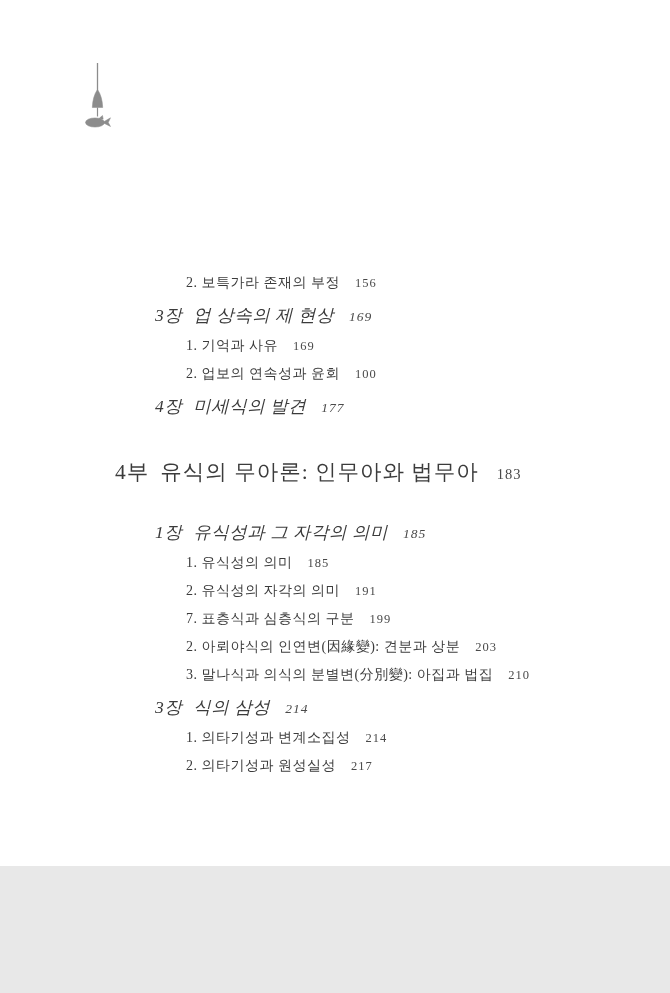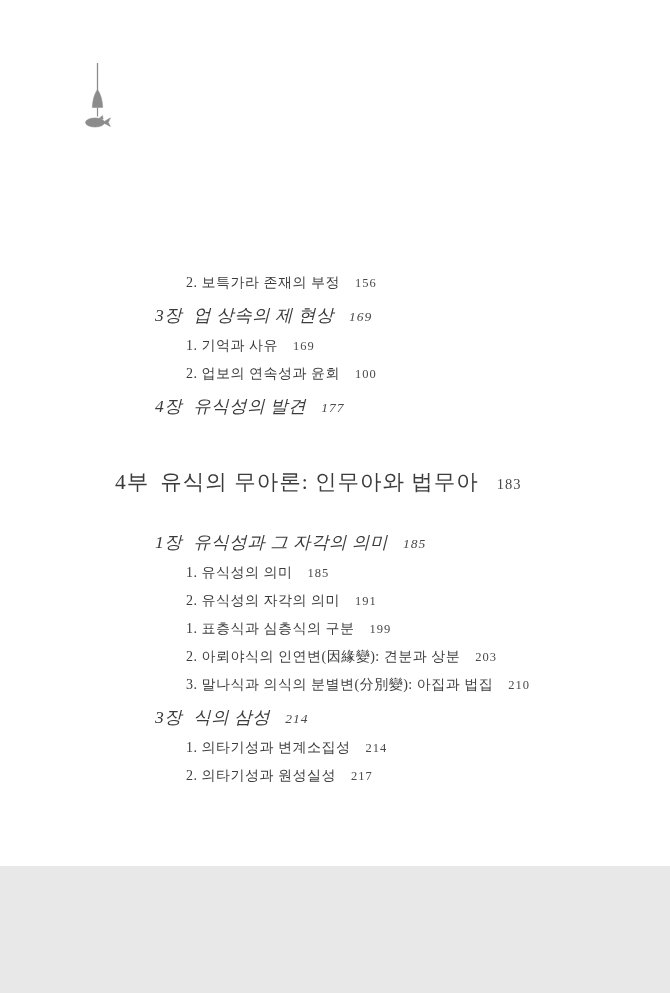--- a/index.html
+++ b/index.html
@@ -47,21 +47,21 @@
   .row-chapter{
     font-size:17.5px;
     line-height:30px;
     margin-top:3px;
     margin-left:155px;
     font-style:italic;
   }
   .row-part{
     font-size:21.5px;
     line-height:32px;
-    margin-top:43px;
+    margin-top:33px;
     margin-bottom:27px;
     margin-left:115px;
     letter-spacing:1px;
   }
   .num{
     margin-right:11px;
   }
   .page-num{
     font-size:12.5px;
     color:var(--page-num);
@@ -96,36 +96,36 @@
       <div class="row row-chapter">
       <span class="num">3장</span><span class="label">업 상속의 제 현상</span><span class="page-num">169</span>
     </div>
       <div class="row row-sub">
       <span class="label">1. 기억과 사유</span><span class="page-num">169</span>
     </div>
       <div class="row row-sub">
       <span class="label">2. 업보의 연속성과 윤회</span><span class="page-num">100</span>
     </div>
       <div class="row row-chapter">
-      <span class="num">4장</span><span class="label">유식성의 발견</span><span class="page-num">177</span>
+      <span class="num">4장</span><span class="label">미세식의 발견</span><span class="page-num">177</span>
     </div>
       <div class="row row-part">
       <span class="num">4부</span><span class="label">유식의 무아론: 인무아와 법무아</span><span class="page-num">183</span>
     </div>
       <div class="row row-chapter">
       <span class="num">1장</span><span class="label">유식성과 그 자각의 의미</span><span class="page-num">185</span>
     </div>
       <div class="row row-sub">
       <span class="label">1. 유식성의 의미</span><span class="page-num">185</span>
     </div>
       <div class="row row-sub">
       <span class="label">2. 유식성의 자각의 의미</span><span class="page-num">191</span>
     </div>
       <div class="row row-sub">
-      <span class="label">1. 표층식과 심층식의 구분</span><span class="page-num">199</span>
+      <span class="label">7. 표층식과 심층식의 구분</span><span class="page-num">199</span>
     </div>
       <div class="row row-sub">
       <span class="label">2. 아뢰야식의 인연변(因緣變): 견분과 상분</span><span class="page-num">203</span>
     </div>
       <div class="row row-sub">
       <span class="label">3. 말나식과 의식의 분별변(分別變): 아집과 법집</span><span class="page-num">210</span>
     </div>
       <div class="row row-chapter">
       <span class="num">3장</span><span class="label">식의 삼성</span><span class="page-num">214</span>
     </div>

